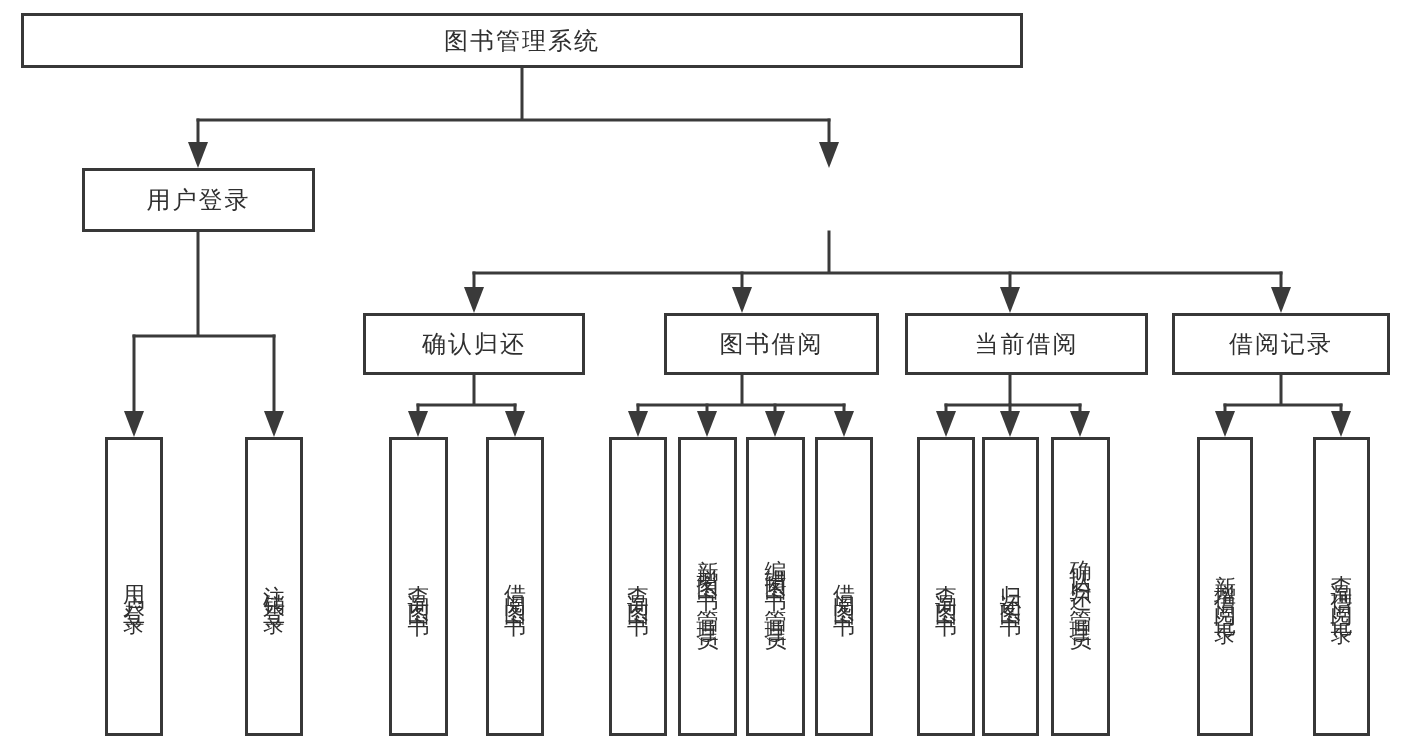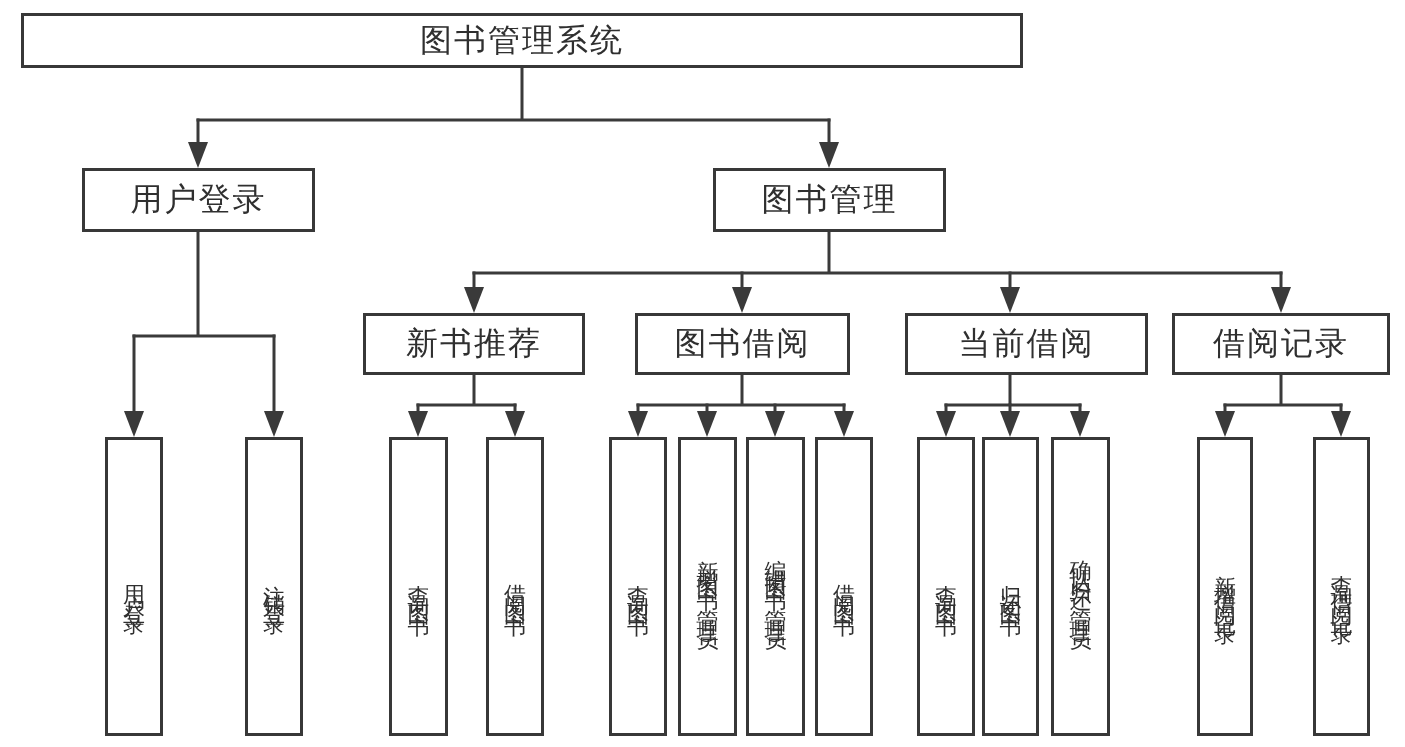--- a/index.html
+++ b/index.html
@@ -31,21 +31,21 @@
     position: absolute;
     box-sizing: border-box;
     border: 3px solid #383838;
     background: #ffffff;
     display: flex;
     align-items: center;
     justify-content: center;
     color: #2f2f2f;
   }
   .node.h span {
-    font-size: 32px;
+    font-size: 24px;
     letter-spacing: 2px;
     white-space: nowrap;
     text-align: right;
   }
   .node.v span {
     writing-mode: vertical-rl;
     text-orientation: mixed;
     font-size: 22px;
     letter-spacing: 10px;
     line-height: 1;
@@ -139,28 +139,25 @@
     </g>
   </svg>
 
   <div class="node h" style="left:21px;top:13px;width:1002px;height:55px">
     <span>图书管理系统</span>
   </div>
 
   <div class="node h" style="left:82px;top:168px;width:233px;height:64px">
     <span>用户登录</span>
   </div>
-  <div class="node h" style="left:713px;top:168px;width:233px;height:64px">
-    <span>图书管理</span>
-  </div>
 
   <div class="node h" style="left:363px;top:313px;width:222px;height:62px">
-    <span>新书推荐</span>
-  </div>
-  <div class="node h" style="left:635px;top:313px;width:215px;height:62px">
+    <span>确认归还</span>
+  </div>
+  <div class="node h" style="left:664px;top:313px;width:215px;height:62px">
     <span>图书借阅</span>
   </div>
   <div class="node h" style="left:905px;top:313px;width:243px;height:62px">
     <span>当前借阅</span>
   </div>
   <div class="node h" style="left:1172px;top:313px;width:218px;height:62px">
     <span>借阅记录</span>
   </div>
 
   <div class="node v" style="left:105px;top:437px;width:58px;height:299px">

